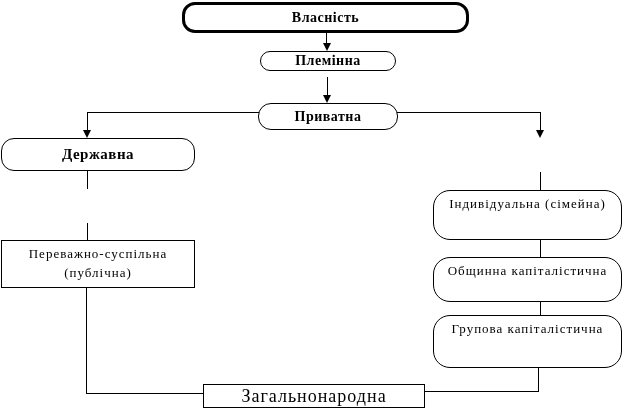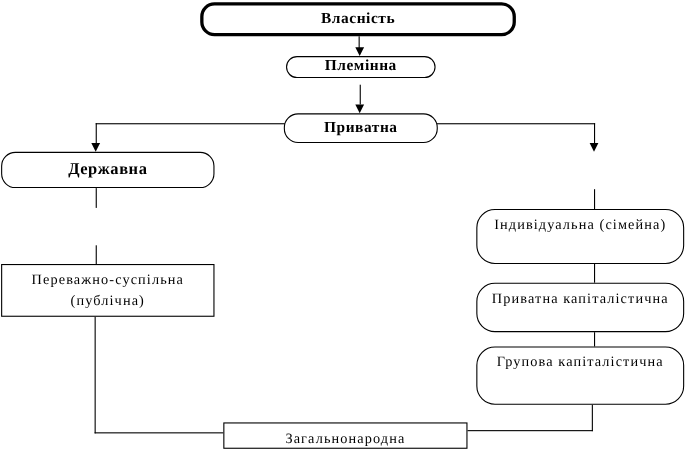--- a/index.html
+++ b/index.html
@@ -32,21 +32,21 @@
   #b-root        { left:182px; top:2px;   width:287px; height:31px; border-width:3px; font-size:14px; }
   #b-pleminna    { left:260px; top:51px;  width:136px; height:20px; font-size:14px; }
   #b-obshchynna  { left:258px; top:103px; width:140px; height:27px; font-size:14px; }
   #b-derzhavna   { left:1px;   top:138px; width:194px; height:33px; font-size:15px; }
   #b-obmezheno   { left:1px;   top:189px; width:193px; height:34px; font-size:15px; }
   #b-perevazhno  { left:1px;   top:240px; width:194px; height:48px; font-size:13px; }
   #b-pryvatna    { left:432px; top:138px; width:191px; height:34px; font-size:13px; }
   #b-indyvid     { left:433px; top:190px; width:189px; height:50px; font-size:13px; }
   #b-pryvkap     { left:433px; top:257px; width:189px; height:45px; font-size:13px; }
   #b-hrupova     { left:433px; top:315px; width:189px; height:53px; font-size:13px; }
-  #b-zahalno     { left:203px; top:384px; width:222px; height:24px; font-size:13px;align-items:flex-end; }
+  #b-zahalno     { left:203px; top:384px; width:222px; height:24px; font-size:18px;align-items:flex-end; }
 
   
   .line { position: absolute; background: #000000; }
   #v-root       { left:326px; top:33px;  width:1px; height:11px; }
   #v-plem       { left:327px; top:77px;  width:1px; height:18px; }
   #h-left       { left:87px;  top:112px; width:172px; height:1px; }
   #v-left       { left:87px;  top:112px; width:1px; height:19px; }
   #h-right      { left:397px; top:112px; width:144px; height:1px; }
   #v-right      { left:540px; top:112px; width:1px; height:19px; }
   #l-conn1      { left:87px;  top:171px; width:1px; height:18px; }
@@ -98,21 +98,21 @@
     <span class="lbl">Переважно-суспільна
 (публічна)</span>
   </div>
 
 
   <div class="box top-align" id="b-indyvid">
     <span class="lbl">Індивідуальна (сімейна)</span>
   </div>
 
   <div class="box top-align" id="b-pryvkap">
-    <span class="lbl">Приватна капіталістична</span>
+    <span class="lbl">Общинна капіталістична</span>
   </div>
 
   <div class="box top-align" id="b-hrupova">
     <span class="lbl">Групова капіталістична</span>
   </div>
 
   <div class="box" id="b-zahalno">
     <span class="lbl">Загальнонародна</span>
   </div>
 

